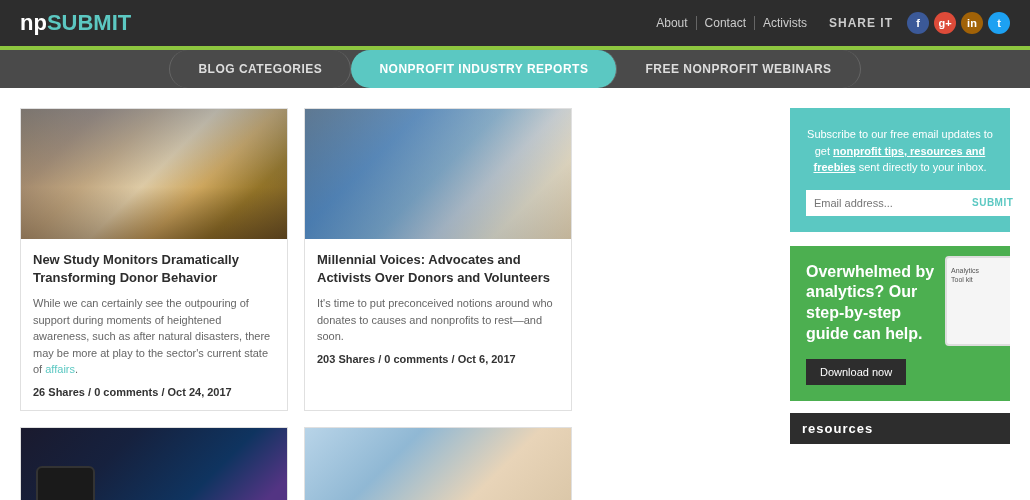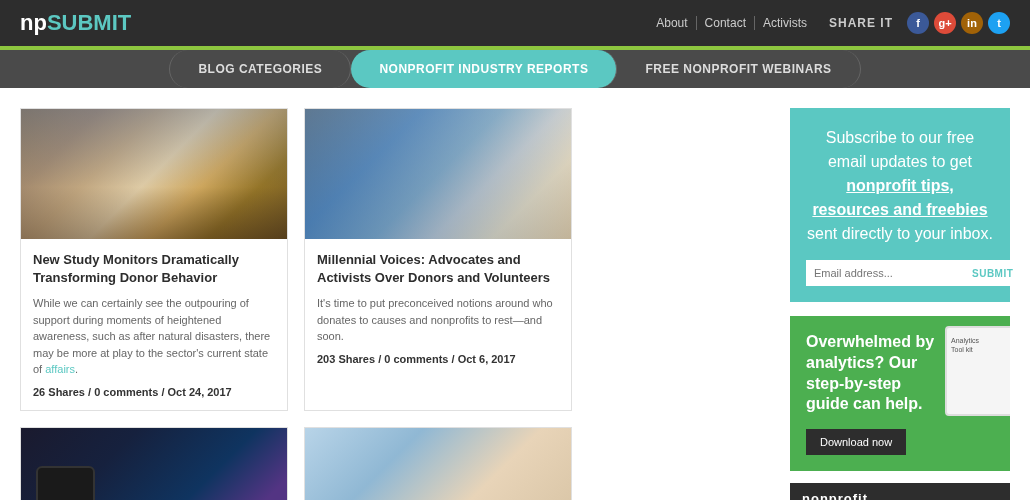--- a/index.html
+++ b/index.html
@@ -211,21 +211,21 @@
     }
     .join-title {
       font-size: 17px;
       color: white;
       font-weight: bold;
       text-align: center;
       margin-bottom: 12px;
       line-height: 1.3;
     }
     .join-desc {
-      font-size: 16px;
+      font-size: 11px;
       color: white;
       text-align: center;
       line-height: 1.5;
       margin-bottom: 14px;
     }
     .join-desc span {
       font-weight: bold;
       text-decoration: underline;
     }
     .email-row {
@@ -383,16 +383,16 @@
       </div>
     </div>
 
     <div class="analytics-box">
       <div class="analytics-text">Overwhelmed by analytics? Our step-by-step guide can help.</div>
       <button class="download-btn">Download now</button>
       <div class="analytics-tablet"></div>
     </div>
 
     <div class="blackbaud-box">
-      <span class="blackbaud-text">nonprofit</span>
+      <span class="blackbaud-text">resources</span>
     </div>
   </div>
 </div>
 
 </body></html>

